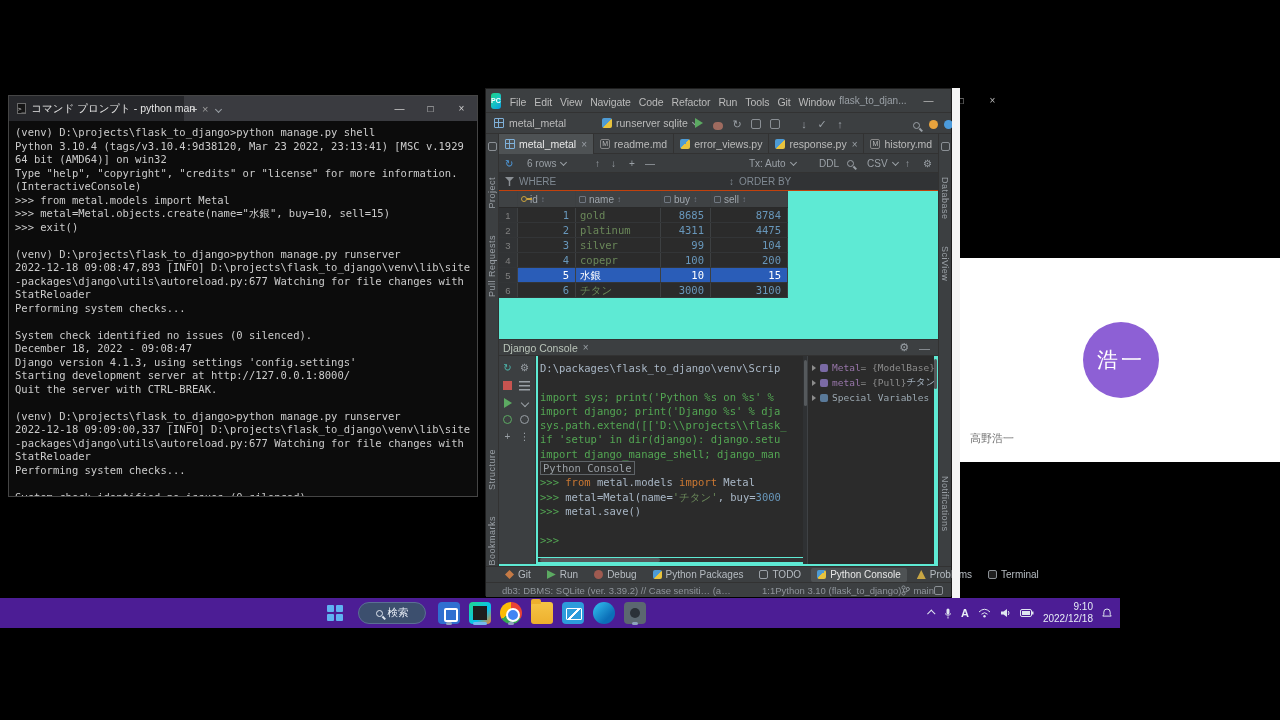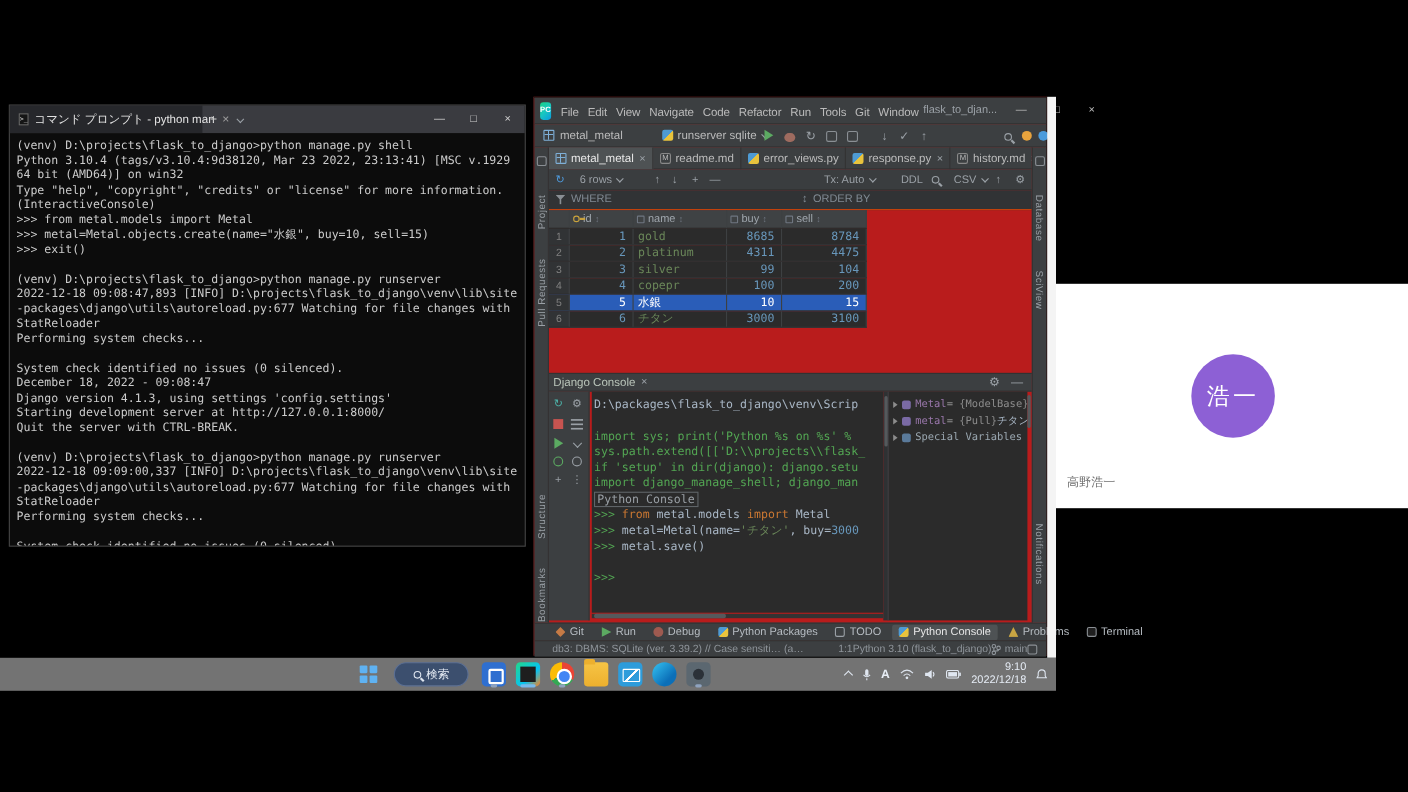--- a/index.html
+++ b/index.html
@@ -16,21 +16,21 @@
   .term-tab{display:flex;align-items:center;height:25px;padding:0 8px;background:#26272b;color:#e3e3e3;font-size:10.5px;max-width:175px;white-space:nowrap}
   .cmdico{width:11px;height:11px;background:#151515;border:1px solid #6a6a6a;color:#ddd;font-size:6px;line-height:9px;text-align:center;margin-right:5px;font-family:"DejaVu Sans Mono",monospace}
   .term-tab .tabx{margin-left:7px;color:#9b9b9b;font-size:11px}
   .term-btn{color:#c9c9c9;font-size:11px;padding:0 7px;cursor:default}
   .term-caps{margin-left:auto;display:flex;height:25px}
   .term-caps span{width:31px;text-align:center;line-height:25px;color:#cfcfcf;font-size:10px}
   .term-pre{position:absolute;left:0;top:25px;right:0;bottom:0;padding:5px 6px;color:#cccccc;
     font-family:"DejaVu Sans Mono","Liberation Mono",monospace;font-size:10.5px;line-height:13.5px;white-space:pre;overflow:hidden}
 
   
-  .ide{position:absolute;left:485px;top:88px;width:467px;height:508px;background:#b91c1c;border:1px solid #1e1e1e}
+  .ide{position:absolute;left:485px;top:88px;width:467px;height:508px;background:#5eead4;border:1px solid #1e1e1e}
   .ide-titlebar{position:absolute;left:0;top:0;right:0;height:24px;background:#3c3f41;border-bottom:1px solid #323232;display:flex;align-items:center}
   .pclogo{width:16px;height:16px;border-radius:3px;margin:0 5px 0 5px;background:linear-gradient(135deg,#1ad286 0%,#18c7c0 50%,#0a9be0 100%);color:#fff;font-size:7px;font-weight:bold;text-align:center;line-height:16px}
   .menu-item{color:#bbbbbb;font-size:10.5px;padding:0 4px;letter-spacing:-.1px}
   .ide-title{color:#9aa0a6;font-size:10px;margin-left:auto;margin-right:6px;white-space:nowrap}
   .ide-caps{display:flex;height:24px}
   .ide-caps span{width:32px;text-align:center;line-height:24px;color:#b9b9b9;font-size:10px}
 
   .navbar{position:absolute;left:0;top:24px;right:0;height:21px;background:#3c3f41;border-bottom:1px solid #323232}
   .crumb{position:absolute;left:8px;top:4px;display:flex;align-items:center;color:#bbbbbb;font-size:10.5px}
   .tblico{width:10px;height:10px;border:1px solid #7fb0d8;border-radius:1px;display:inline-block;margin-right:5px;
@@ -143,21 +143,21 @@
   .vlabel{writing-mode:vertical-rl;transform:rotate(180deg);font-size:9px;color:#9aa0a6;letter-spacing:.5px;white-space:nowrap}
   .vlabel.rlabel{transform:none}
   .lstrip .vlabel:nth-child(4){margin-top:auto}
   .rstrip .vlabel:last-child{margin-top:auto;margin-bottom:34px}
   .strip-ico{width:9px;height:9px;border:1px solid #8a8f94;border-radius:2px;flex:none}
 
   
   .whitestrip{position:absolute;left:952px;top:88px;width:8px;height:510px;background:#f4f4f4}
 
   
-  .taskbar{position:absolute;left:0;top:598px;width:960px;height:30px;background:#737373}
+  .taskbar{position:absolute;left:0;top:598px;width:1120px;height:30px;background:#4c1d95}
   .start{position:absolute;left:327px;top:7px;width:16px;height:16px;display:grid;grid-template-columns:7px 7px;grid-template-rows:7px 7px;gap:2px}
   .start span{background:#5fb2f2;border-radius:1px}
   .search{position:absolute;left:358px;top:4px;width:68px;height:22px;border-radius:11px;background:#3c4f6e;border:1px solid #5b6f94;display:flex;align-items:center;justify-content:center;gap:5px;color:#e8eef6;font-size:10.5px}
   .magico.tb{border-color:#dfe6f0}.magico.tb::after{background:#dfe6f0}
   .tb-ico{position:absolute;top:3px;width:24px;height:24px;display:flex;align-items:center;justify-content:center}
   .app{width:22px;height:22px;border-radius:4px;position:relative}
   .app-blue{background:#2f6fd0}
   .app-blue::after{content:"";position:absolute;left:6px;top:6px;width:10px;height:10px;border:2px solid #fff;border-radius:2px}
   .app-pycharm{background:linear-gradient(135deg,#21d789,#07c3f2 60%,#fc801d)}
   .app-pycharm::after{content:"";position:absolute;left:4px;top:4px;width:14px;height:14px;background:#1e1e1e}
@@ -422,20 +422,21 @@
       <span class="cgi chv"></span>
       <span class="cgi greendot"></span>
       <span class="cgi clock"></span>
       <span class="cgi">+</span>
       <span class="cgi">⋮</span>
     </div>
     <div class="console" id="console-lines">
         <div class="cline"><span class="c-w">D:\packages\flask_to_django\venv\Scrip</span></div>
         <div class="cline">&nbsp;</div>
         <div class="cline"><span class="c-g">import sys; print('Python %s on %s' %</span></div>
+        <div class="cline"><span class="c-g">import django; print('Django %s' % dja</span></div>
         <div class="cline"><span class="c-g">sys.path.extend([['D:\\projects\\flask_</span></div>
         <div class="cline"><span class="c-g">if 'setup' in dir(django): django.setu</span></div>
         <div class="cline"><span class="c-g">import django_manage_shell; django_man</span></div>
         <div class="cline"><span class="c-sel">Python Console</span></div>
         <div class="cline"><span class="c-g">&gt;&gt;&gt; </span><span class="c-o">from</span><span class="c-w"> metal.models </span><span class="c-o">import</span><span class="c-w"> Metal</span></div>
         <div class="cline"><span class="c-g">&gt;&gt;&gt; </span><span class="c-w">metal=Metal(name=</span><span class="c-s">'チタン'</span><span class="c-w">, buy=</span><span class="c-n">3000</span></div>
         <div class="cline"><span class="c-g">&gt;&gt;&gt; </span><span class="c-w">metal.save()</span></div>
         <div class="cline">&nbsp;</div>
         <div class="cline"><span class="c-g">&gt;&gt;&gt;</span></div>
       </div>

